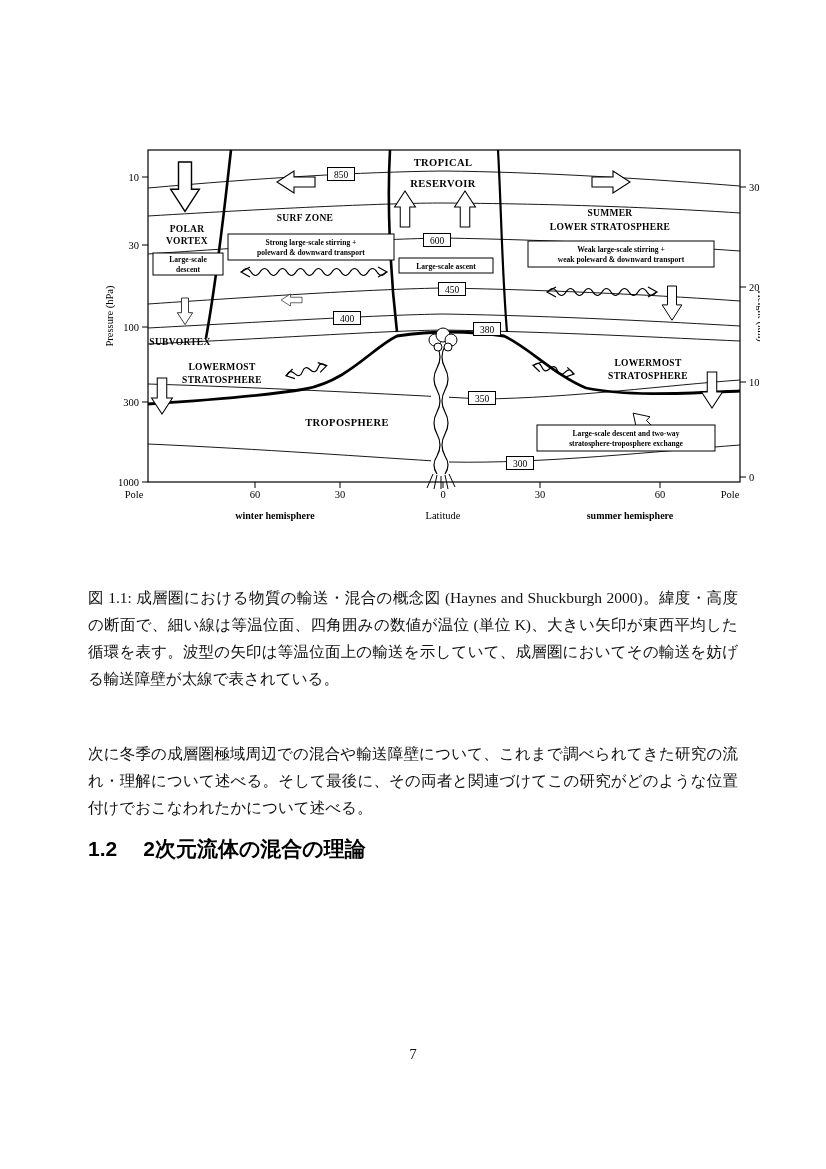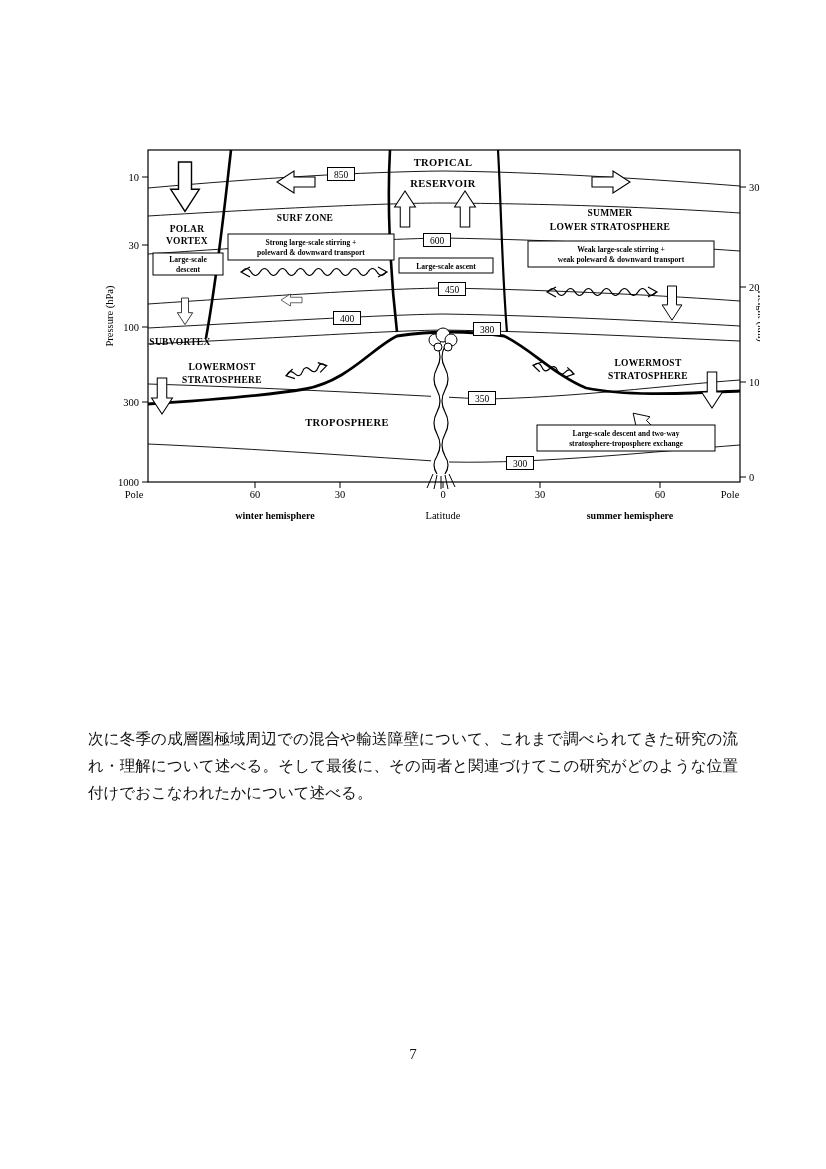--- a/index.html
+++ b/index.html
@@ -20,21 +20,21 @@
   .fhemi{font-size:10px;font-weight:bold;}
   .flab{font-weight:bold;font-size:9.5px;letter-spacing:.3px;}
   .flab-lg{font-weight:bold;font-size:10.5px;letter-spacing:.4px;}
   .ftheta{font-size:9.5px;}
   .fbox{font-weight:bold;font-size:7.6px;}
   .txtblock{
     position:absolute;left:88px;width:650px;
     font-size:15.5px;line-height:27px;text-align:justify;
   }
   .caption{top:568px;}
-  .intro{top:709px;}
+  .intro{top:724px;}
   .bodytext{top:872px;}
   .heading{
     position:absolute;left:88px;top:818px;width:650px;
     font-family:"Liberation Sans","DejaVu Sans",sans-serif;
     font-weight:bold;font-size:21px;color:#000;
   }
   .heading .secnum{margin-right:26px;}
   .pagenum{
     position:absolute;left:88px;top:1046px;width:650px;
     text-align:center;font-size:15px;
@@ -249,20 +249,22 @@
         <text class="ftick" x="440" y="356" text-anchor="middle">30</text>
         <text class="ftick" x="560" y="356" text-anchor="middle">60</text>
         <text class="ftick" x="630" y="356" text-anchor="middle">Pole</text>
         <text class="fhemi" x="175" y="377" text-anchor="middle">winter hemisphere</text>
         <text class="ftick" x="343" y="377" text-anchor="middle">Latitude</text>
         <text class="fhemi" x="530" y="377" text-anchor="middle">summer hemisphere</text>
       </g>
     </svg>
   </div>
 
+  <p class="txtblock caption"><span>図 1.1:</span> <span>成層圏における物質の輸送・混合の概念図 (Haynes and Shuckburgh 2000)。緯度・高度の断面で、細い線は等温位面、四角囲みの数値が温位 (単位 K)、大きい矢印が東西平均した循環を表す。波型の矢印は等温位面上の輸送を示していて、成層圏においてその輸送を妨げる輸送障壁が太線で表されている。</span></p>
 
   <p class="txtblock intro">次に冬季の成層圏極域周辺での混合や輸送障壁について、これまで調べられてきた研究の流れ・理解について述べる。そして最後に、その両者と関連づけてこの研究がどのような位置付けでおこなわれたかについて述べる。</p>
 
+  <h2 class="heading"><span class="secnum">1.2</span><span>2次元流体の混合の理論</span></h2>
 
 
   <div class="pagenum">7</div>
 
 </div>
 
 </body></html>

